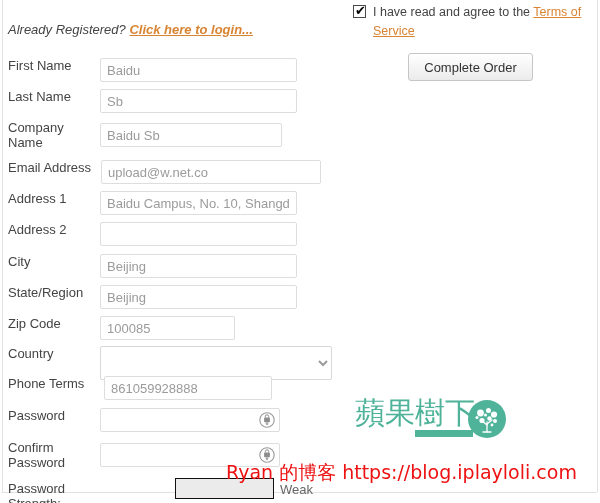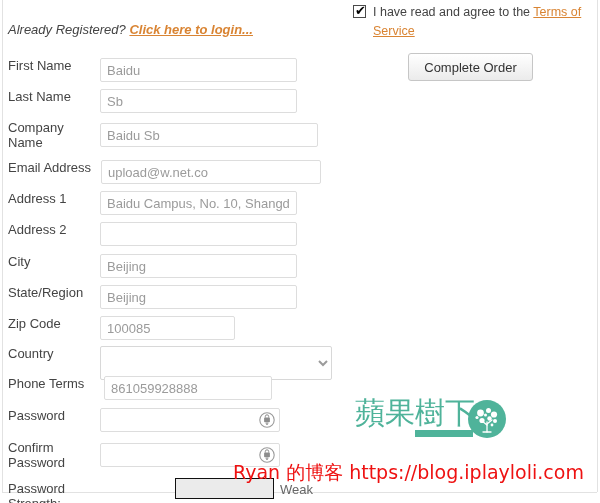--- a/index.html
+++ b/index.html
@@ -246,21 +246,21 @@
   #brand-tree-icon {
     position: absolute;
     left: 112px;
     top: 3px;
     width: 40px;
     height: 40px;
   }
 
   #red-watermark {
     position: absolute;
-    left: 233px;
+    left: 226px;
     top: 461px;
     font-family: "DejaVu Sans", sans-serif;
     font-size: 19px;
     line-height: 22px;
     color: #ee1111;
     white-space: nowrap;
     pointer-events: none;
   }
 </style>
 </head>
@@ -282,21 +282,21 @@
     <input class="text-input" style="left: 92px; top: 0px; width: 197px;" type="text" placeholder="Baidu">
   </div>
 
   <div class="field-row" style="top:89px;">
     <div class="field-label">Last Name</div>
     <input class="text-input" style="left: 92px; top: 0px; width: 197px;" type="text" placeholder="Sb">
   </div>
 
   <div class="field-row" style="top:120px; height:44px;">
     <div class="field-label two-line" style="width:80px;">Company Name</div>
-    <input class="text-input" style="left: 92px; top: 3px; width: 218px;" type="text" placeholder="Baidu Sb">
+    <input class="text-input" style="left: 92px; top: 3px; width: 182px;" type="text" placeholder="Baidu Sb">
   </div>
 
   <div class="field-row" style="top:160px;">
     <div class="field-label">Email Address</div>
     <input class="text-input" style="left: 93px; top: 0px; width: 220px;" type="text" placeholder="upload@w.net.co">
   </div>
 
   <div class="field-row" style="top:191px;">
     <div class="field-label">Address 1</div>
     <input class="text-input" style="left: 92px; top: 0px; width: 197px;" type="text" placeholder="Baidu Campus, No. 10, Shangdi">

